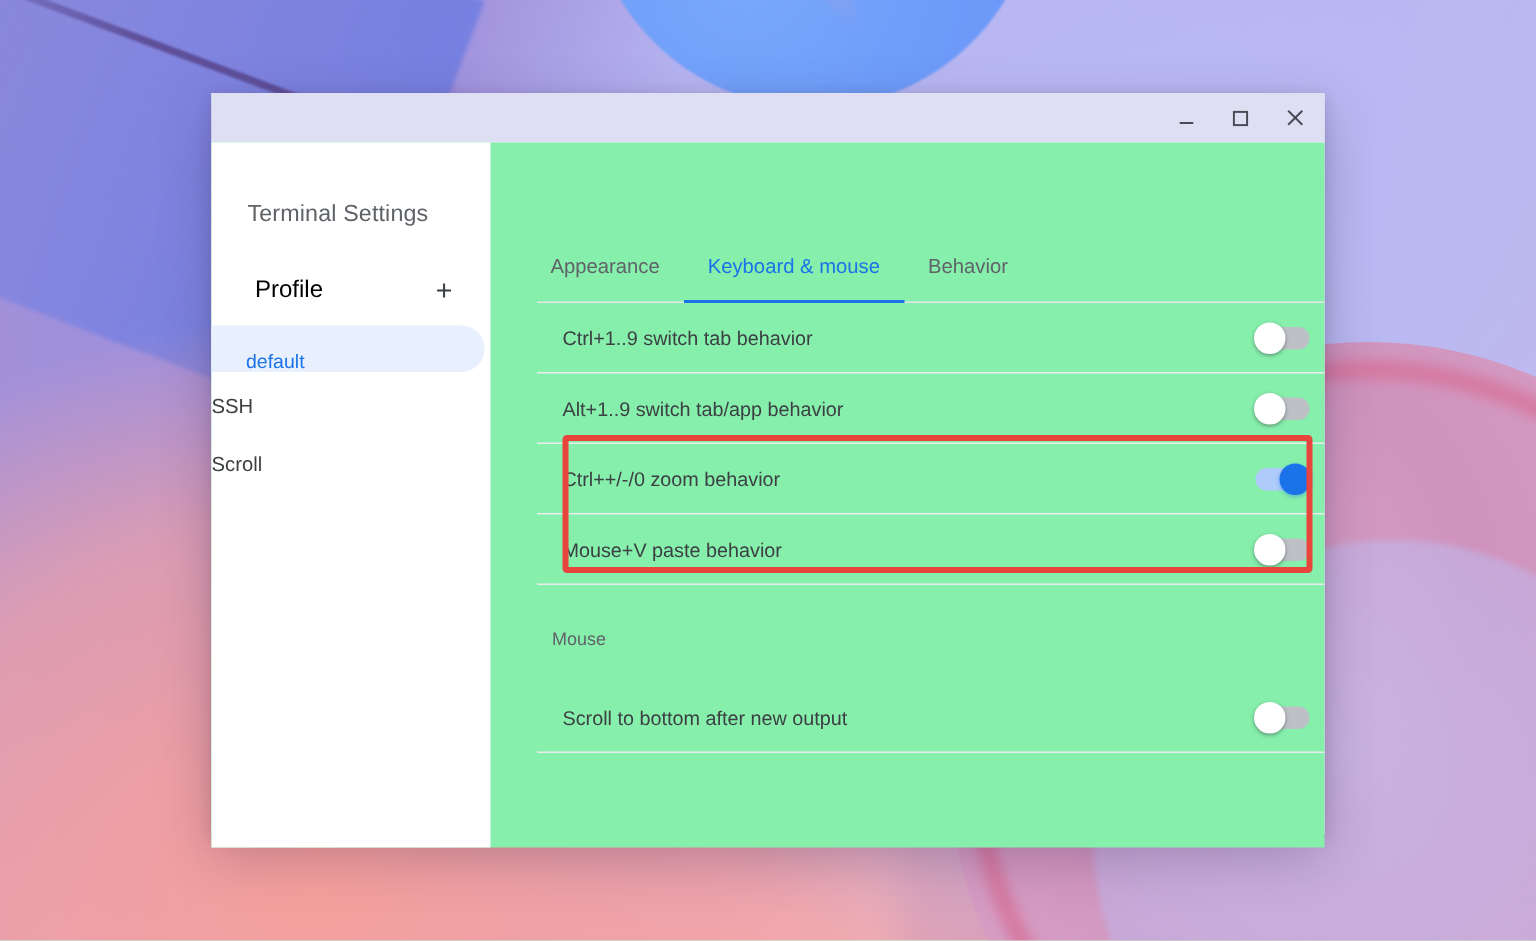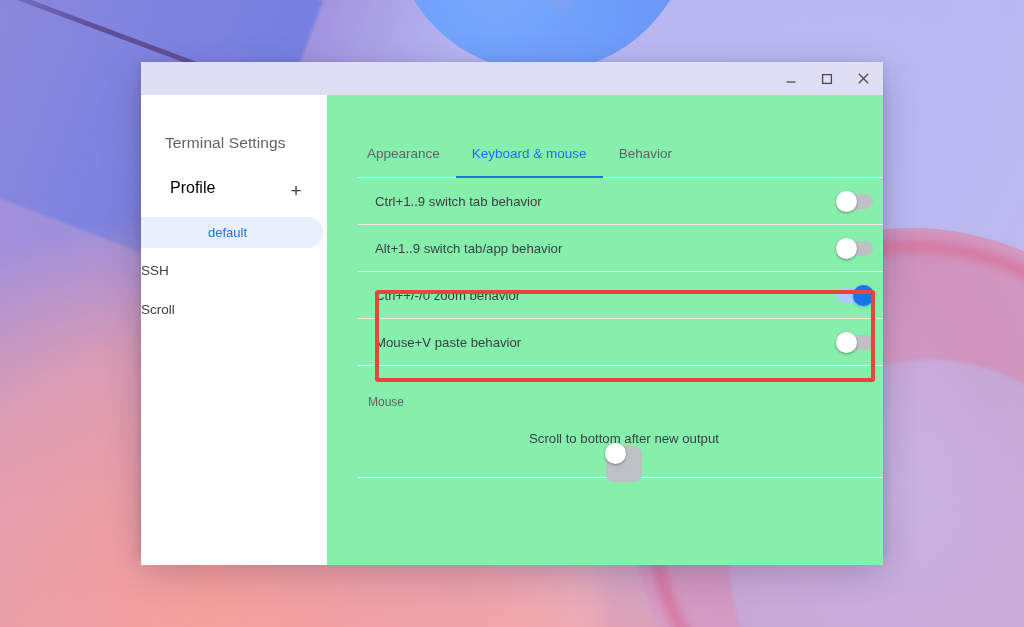--- a/index.html
+++ b/index.html
@@ -171,56 +171,58 @@
   }
   #app-title {
     font-size: 15.5px;
     color: #5f6368;
     padding-left: 24px;
     letter-spacing: 0.1px;
     margin-bottom: 27px;
   }
   #profile-row {
     display: flex;
+    align-items: center;
     justify-content: space-between;
     padding: 0 20px 0 29px;
     height: 30px;
   }
   #add-profile-button {
     width: 22px; height: 22px;
     display: flex; align-items: center; justify-content: center;
     color: #3c4043;
     font-size: 19px;
     line-height: 1;
     cursor: pointer;
   }
   .nav-item {
     height: 31px;
     display: flex;
     align-items: center;
     font-size: 13.5px;
     color: #3c4043;
     cursor: pointer;
   }
-  .nav-item.sub { padding-left: 67px; font-size: 13px; }
+  .nav-item.sub { padding-left: 23px; font-size: 13px; align-items: flex-end; }
   .nav-item.selected {
     background: #e8f0fe;
     color: #1a73e8;
     border-radius: 0 16px 16px 0;
     width: 182px;
   }
   #nav-profile-default { margin-top: 8px; }
   #nav-ssh { margin-top: 7px; }
   #nav-about { margin-top: 8px; }
 
   
   #content {
     flex: 1;
     padding-left: 31px;
     padding-top: 51px;
+    margin-top: 24px;
   }
   #tab-bar {
     display: flex;
     gap: 0px;
     border-bottom: 1px solid #e4e6e8;
     height: 32px;
   }
   .tab {
     font-size: 13.5px;
     color: #5f6368;
@@ -240,21 +242,21 @@
   }
 
   .setting-row {
     display: flex;
     align-items: center;
     justify-content: space-between;
     height: 47px;
     border-bottom: 1px solid #ebedee;
     padding: 0 10px 0 17px;
   }
-  .setting-row:last-child { border-bottom: 1px solid #ebedee; flex-direction: column; }
+  .setting-row:last-child { border-bottom: 1px solid #ebedee; }
   .setting-label {
     font-size: 13.2px;
     color: #3c4043;
   }
 
   
   .toggle {
     width: 36px;
     height: 15px;
     border-radius: 8px;

